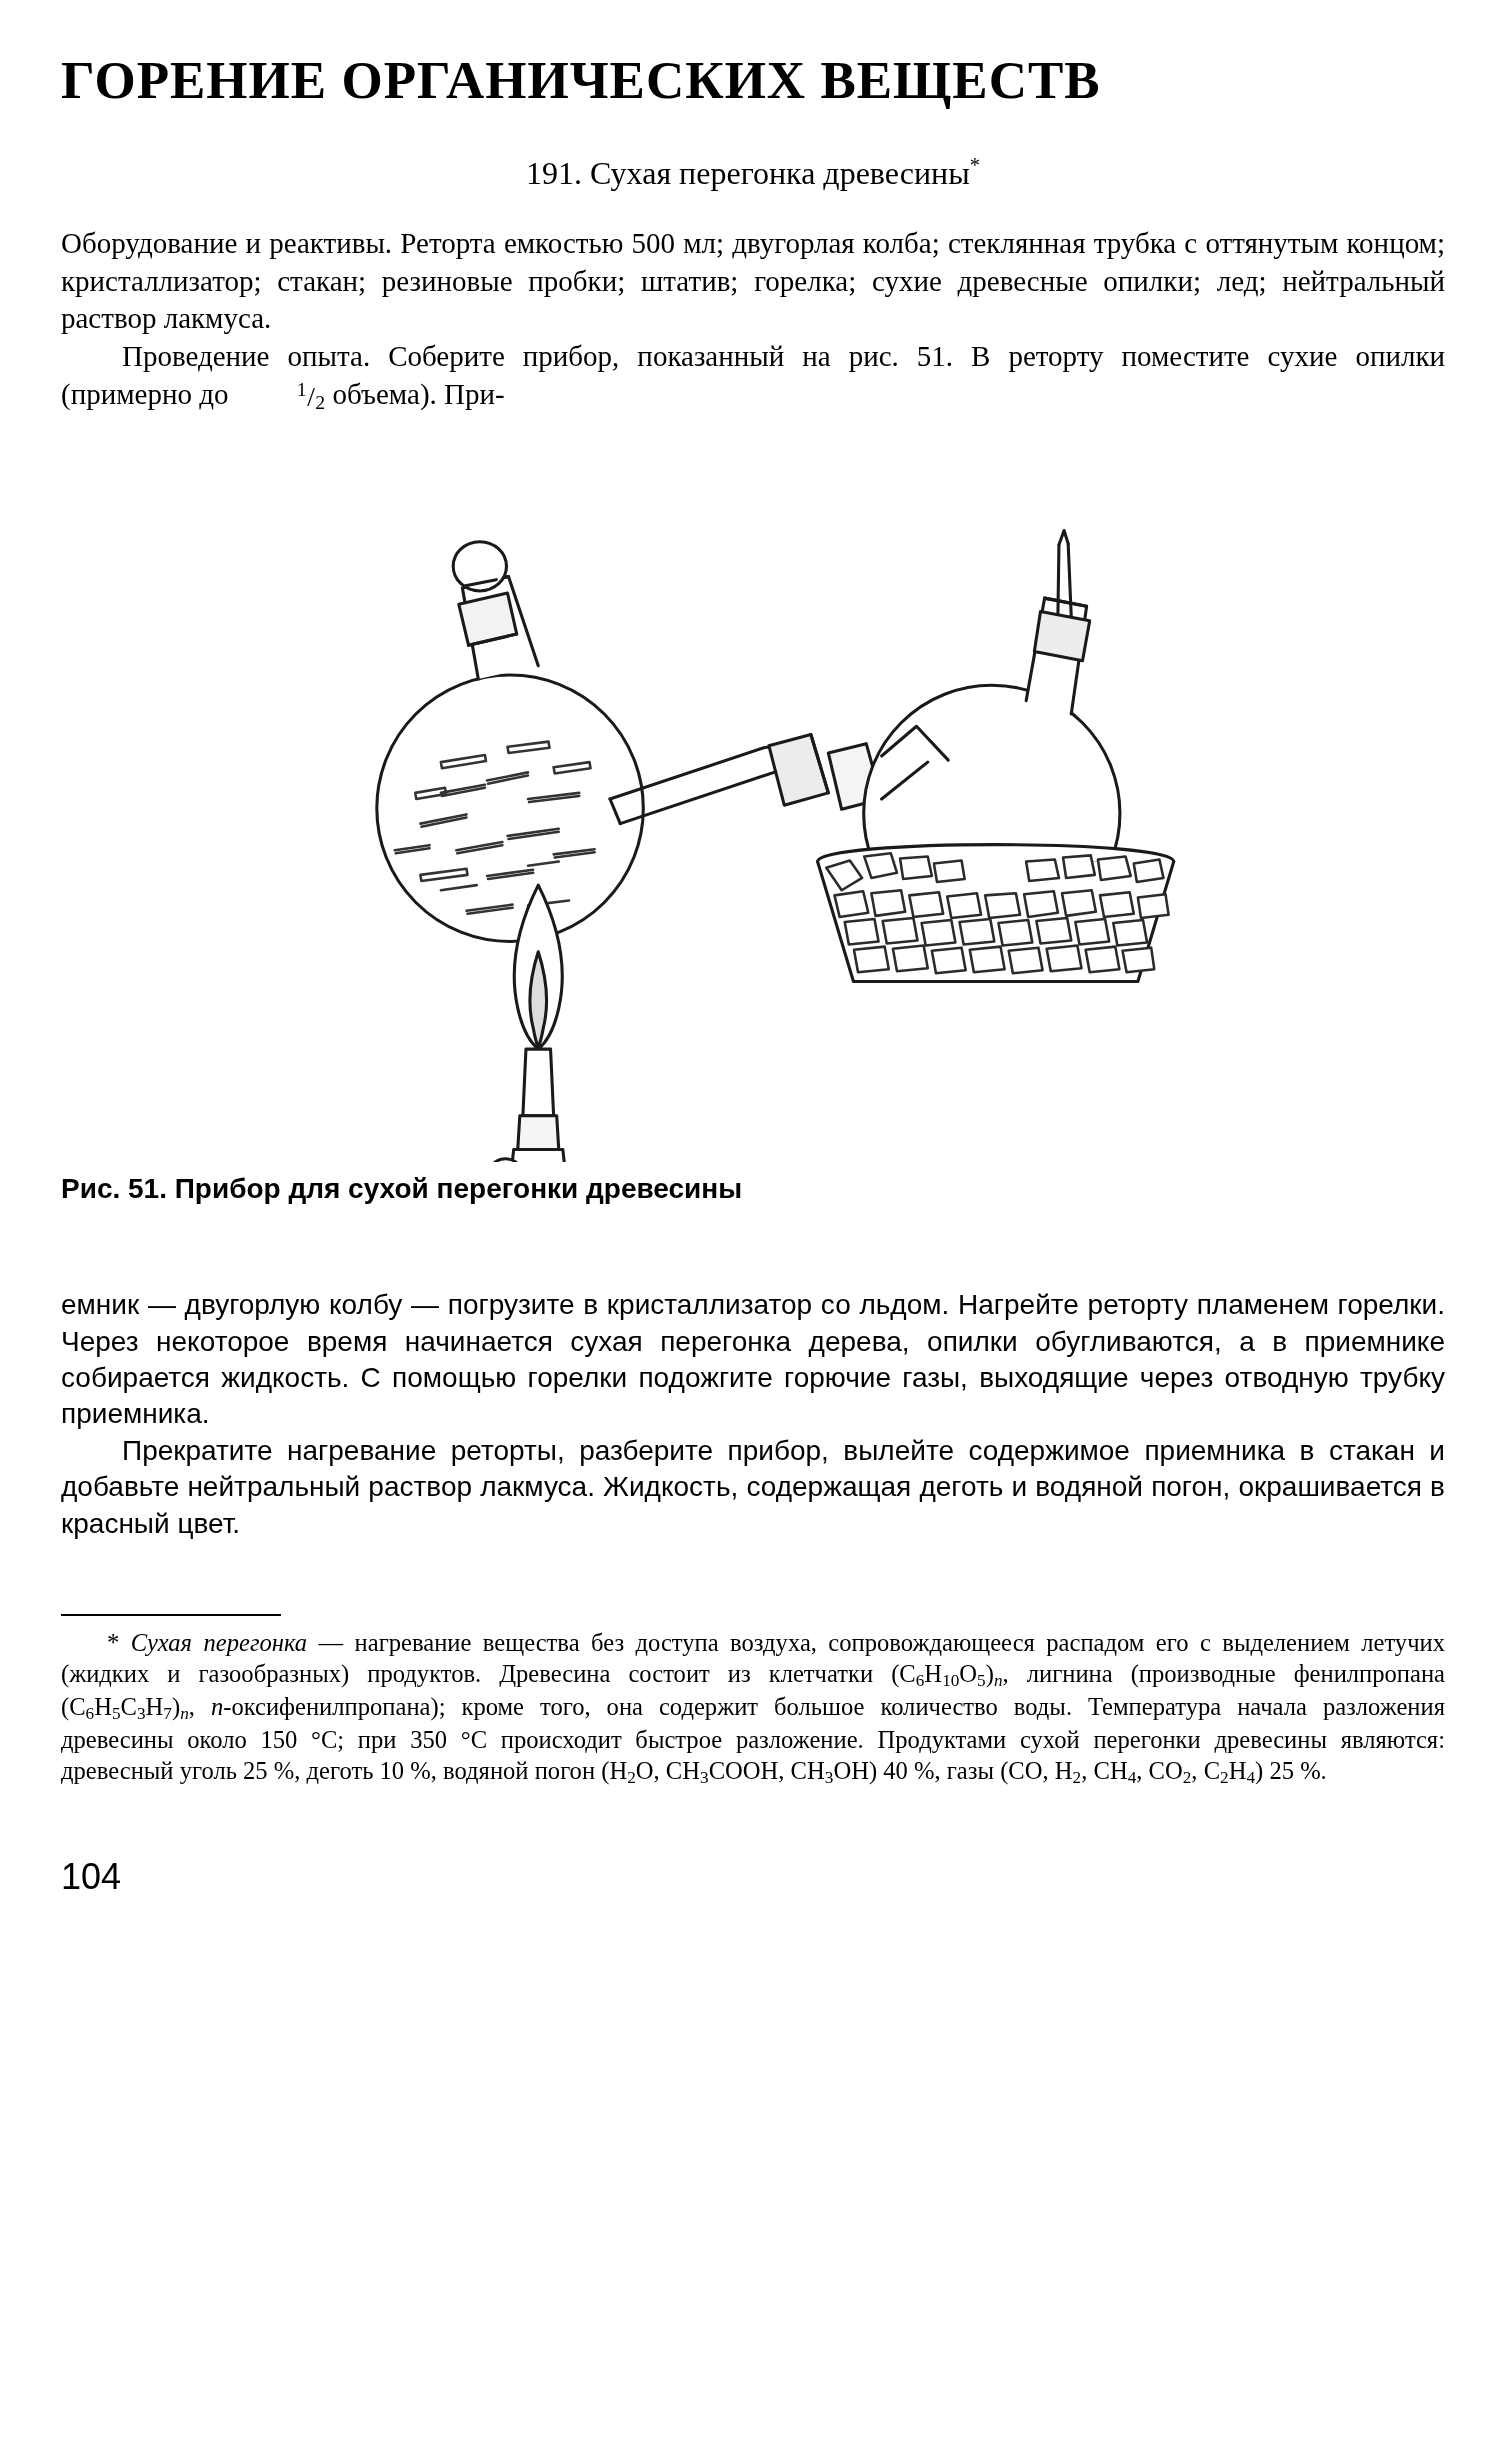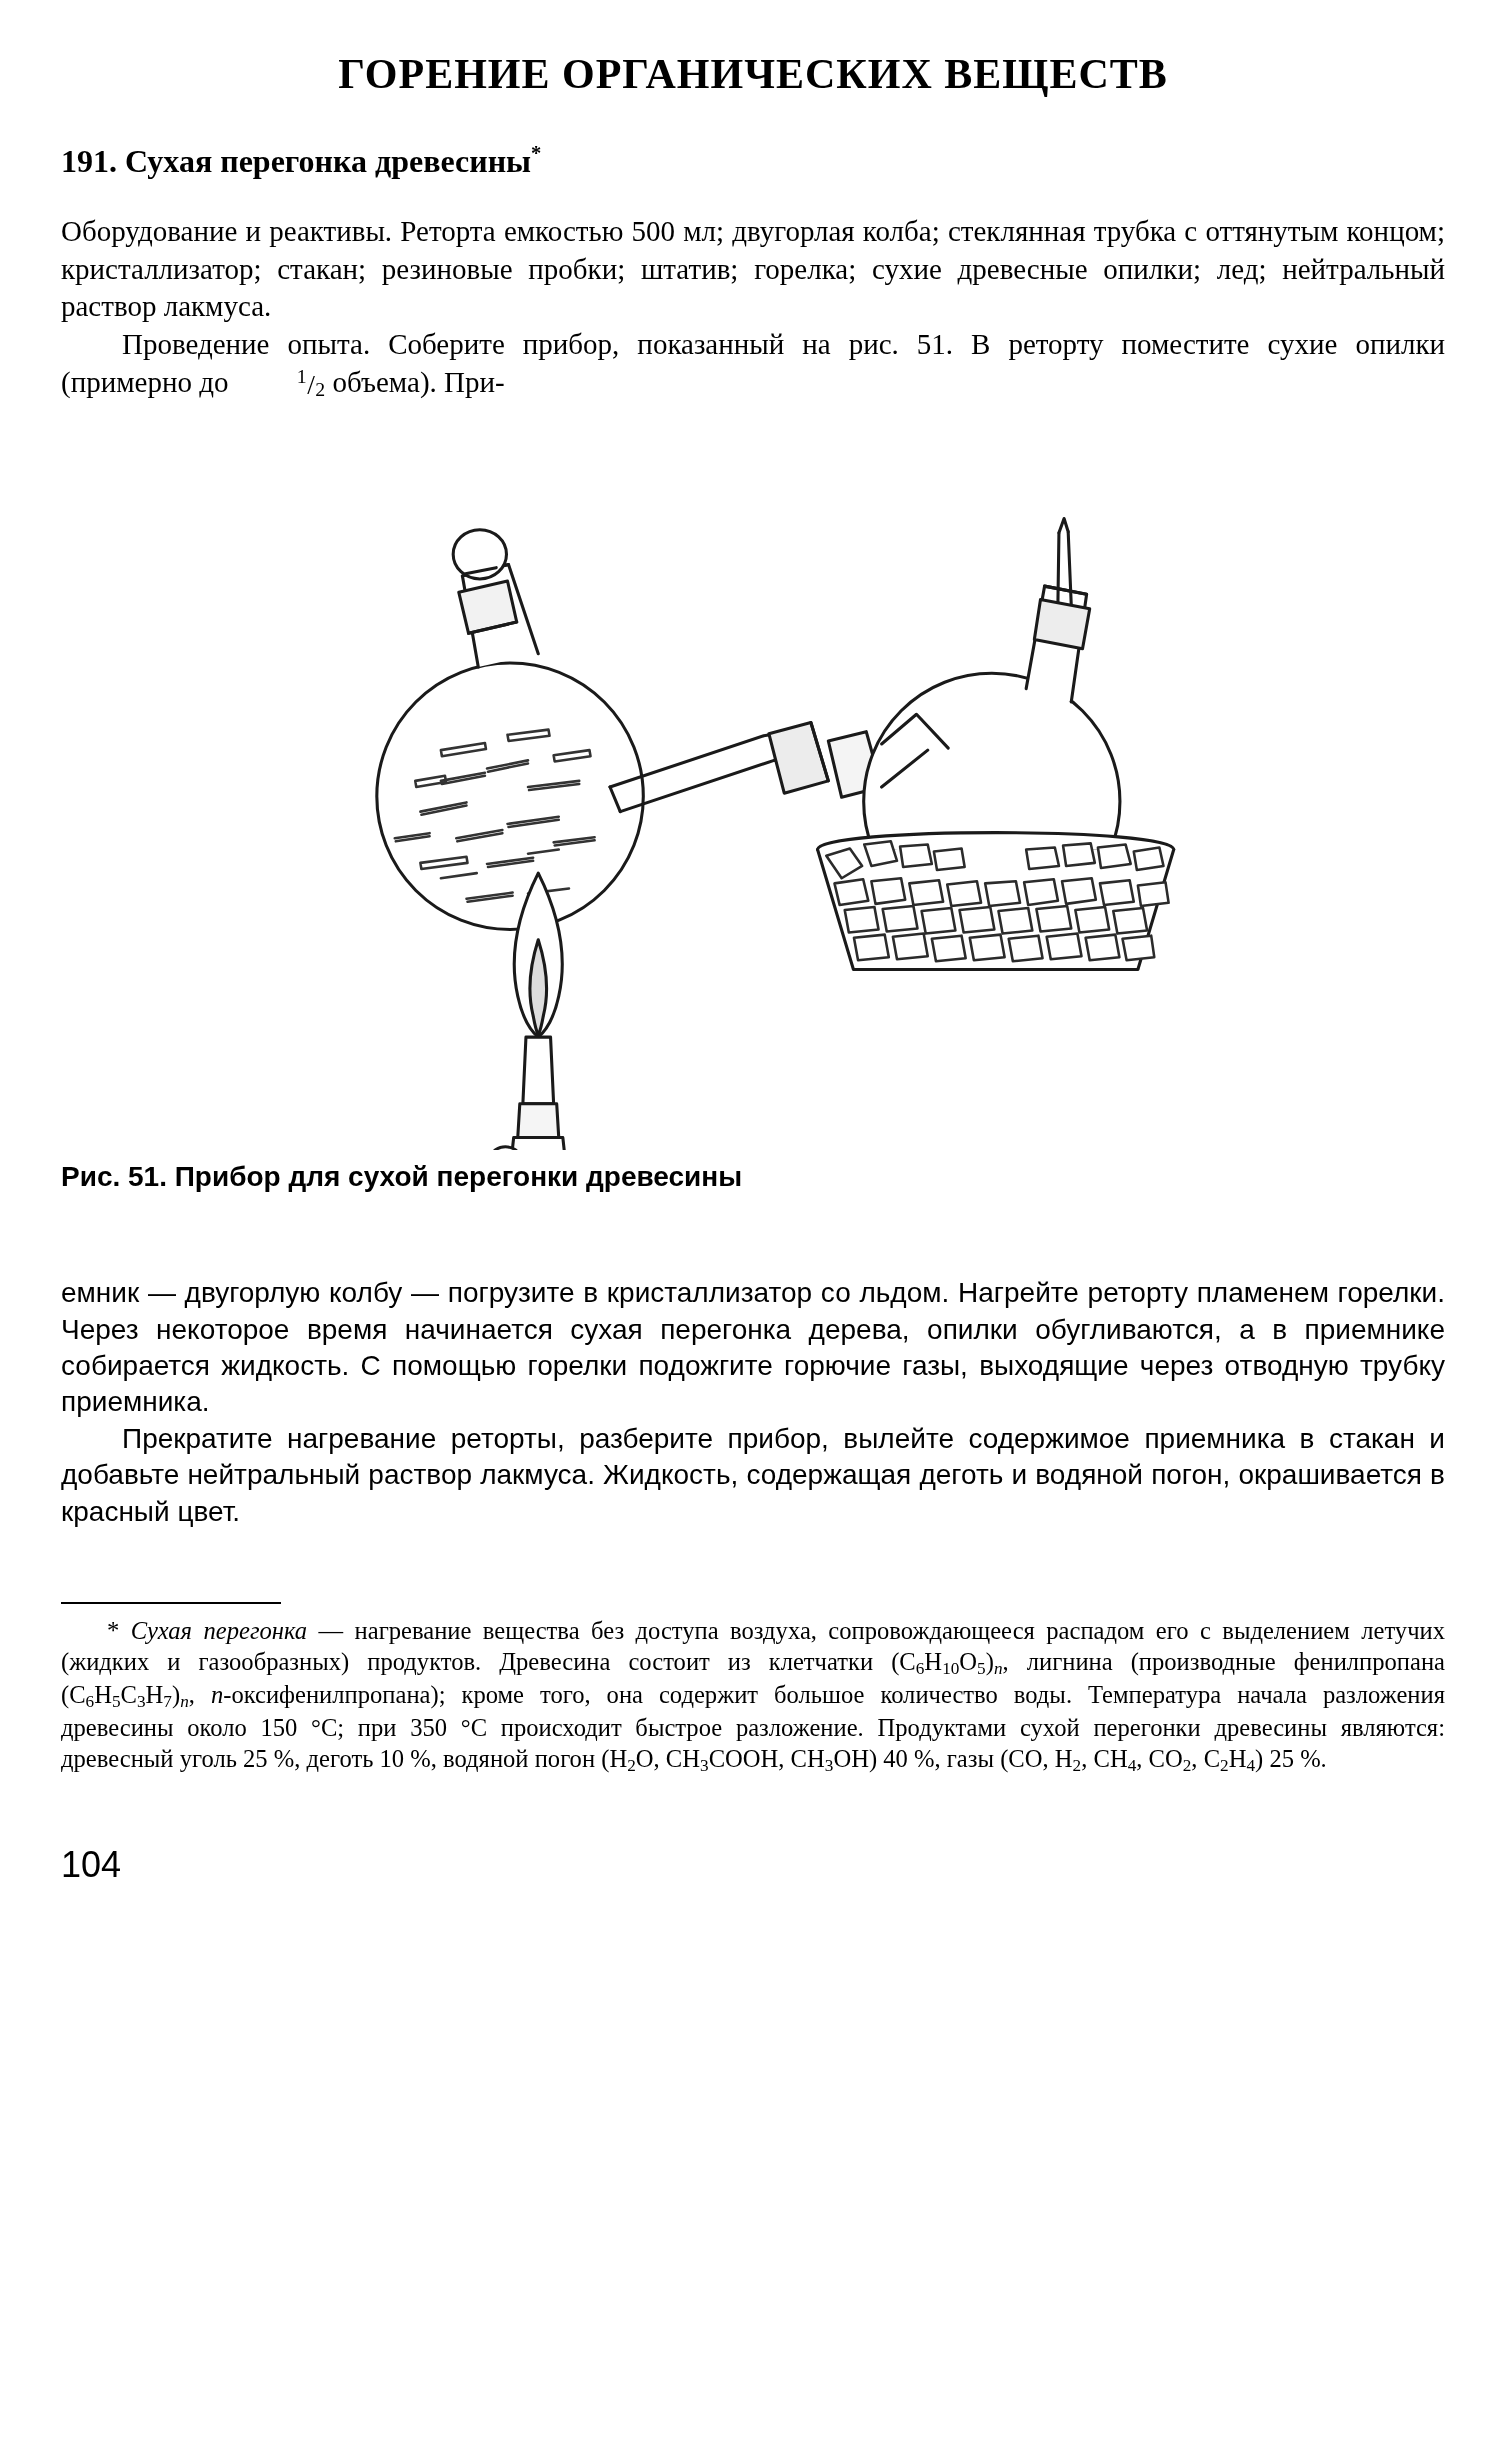--- a/index.html
+++ b/index.html
@@ -15,31 +15,30 @@
     -webkit-font-smoothing: antialiased;
   }
   .page {
     position: relative;
     width: 1506px;
     min-height: 2450px;
     box-sizing: border-box;
     padding: 0 61px;
   }
   .chapter-title {
-    text-align: center;
-    font-size: 42px;
+    font-size: 53px;
     font-weight: bold;
     letter-spacing: 1px;
     margin: 51px 0 0 0;
     line-height: 1.1;
   }
   .section-title {
-    text-align: left;
+    text-align: center;
     font-size: 32px;
-    font-weight: bold;
+    font-weight: normal;
     margin: 45px 0 0 0;
   }
   .section-title sup {
     font-size: 20.5px;
     vertical-align: super;
   }
   .body-block {
     font-size: 29px;
     line-height: 1.30;
     text-align: justify;

